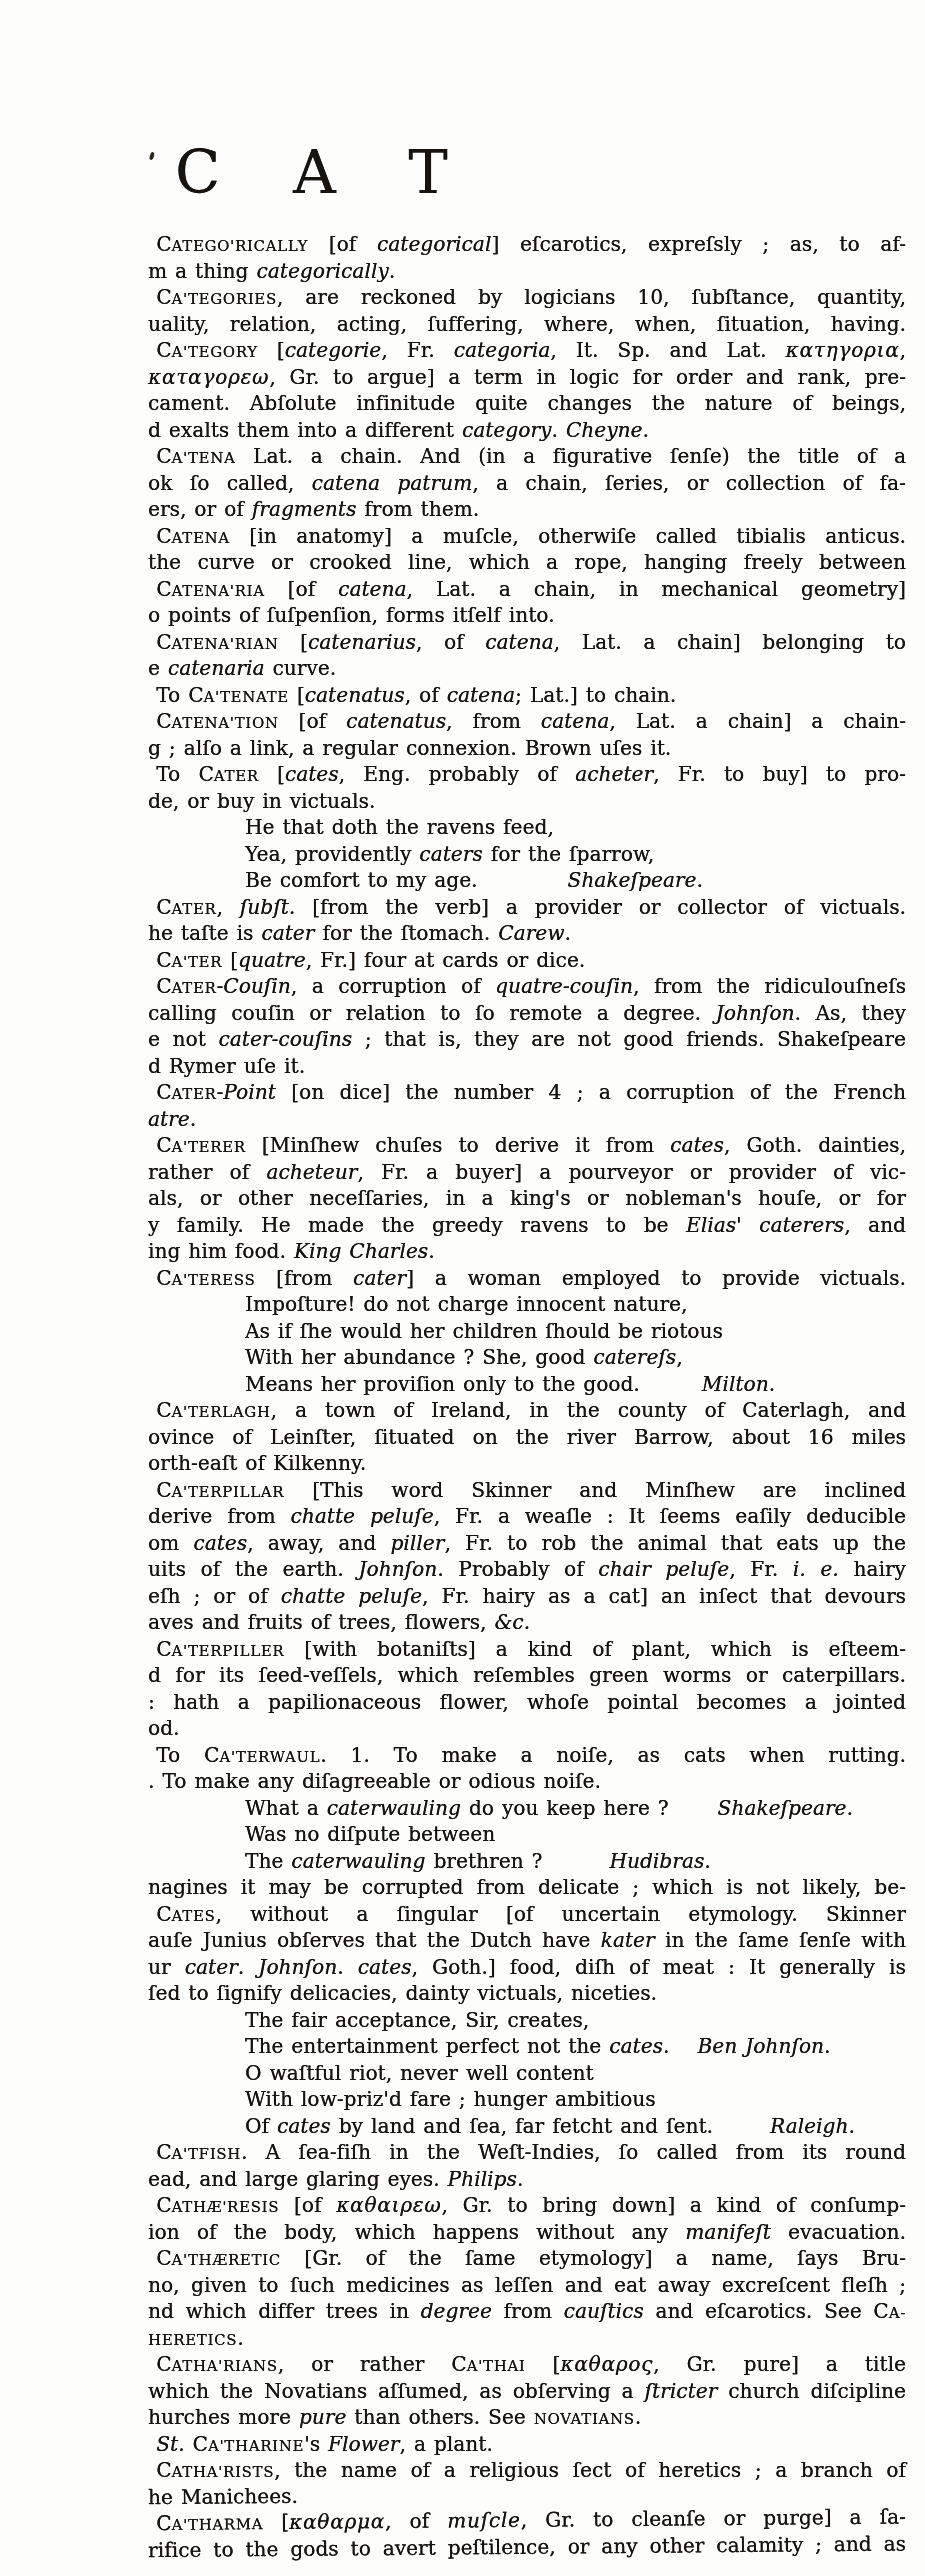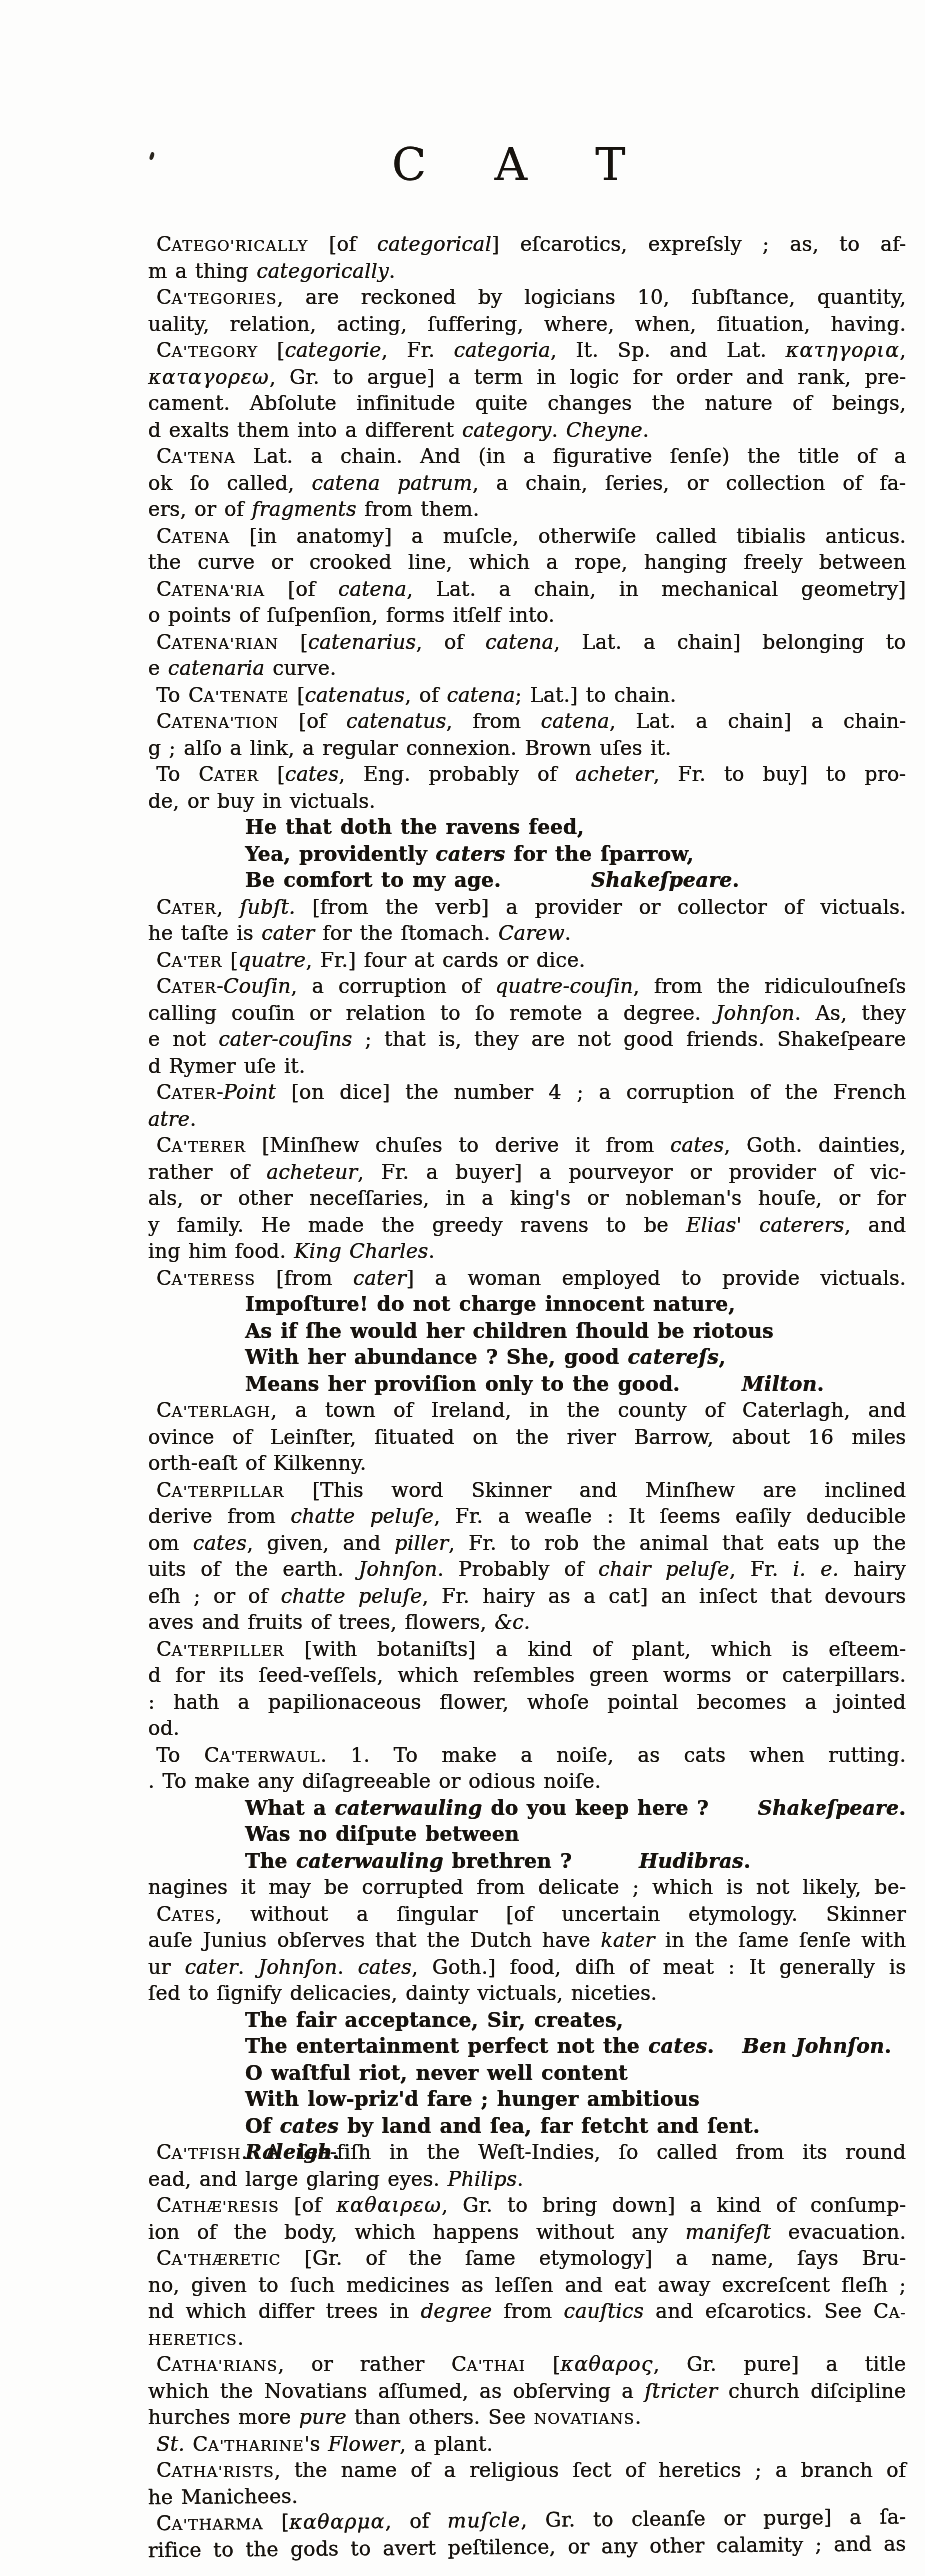--- a/index.html
+++ b/index.html
@@ -5,44 +5,44 @@
   html,body{margin:0;padding:0;}
   body{
     width:926px;height:3285px;
     background:#fdfdfc;
     position:relative;
     overflow:hidden;
     font-family:"DejaVu Serif","Liberation Serif",serif;
     color:#17130e;
   }
   .page-header{
-    position:absolute;left:140px;top:138px;width:737px;
-    text-align:center;
-    font-size:45px;
+    position:absolute;left:148px;top:138px;width:737px;
+    text-align:left;
+    font-size:59px;
     letter-spacing:27px;
     text-indent:27px;
     text-shadow:0.3px 0.3px 0 currentColor;
     white-space:nowrap;
   }
   .text-block{
     position:absolute;left:148px;top:231px;width:758px;
     font-size:20px;
     letter-spacing:0.1px;
     word-spacing:1.5px;
     text-shadow:0.2px 0.2px 0 currentColor;
   }
   .line{
     height:26.5px;line-height:26.5px;
     text-align:justify;
     text-align-last:justify;
     white-space:normal;
   }
   .line.short,.line.ind2{text-align:left;text-align-last:left;}
   .line.ind1{padding-left:8.2px;}
-  .line.ind2{padding-left:97px;font-weight:bold;}
+  .line.ind2{padding-left:97px;}
   
   .line:nth-child(n+86){transform:rotate(-0.5deg);transform-origin:0 50%;}
   .line:nth-child(n+97){transform:rotate(-1.05deg);transform-origin:0 50%;}
   .i,.g{font-style:italic;}
   .g{letter-spacing:0.8px;}
   .caps{font-size:0.74em;letter-spacing:0.8px;}
   .sc{white-space:nowrap;}
   .spacer{display:inline-block;height:0.5px;}
   .speck{position:absolute;background:#2a251e;border-radius:50%;}
   #speck-1{left:150px;top:152px;width:3.6px;height:7.7px;transform:rotate(18deg);border-radius:40% 60% 50% 50%;}
@@ -95,21 +95,21 @@
     <div class="line ind1"><span class="sc"><span class="cap">C</span><span class="caps">A'TERESS</span></span><span class="r"> [from </span><span class="i">cater</span><span class="r">] a woman employed to provide victuals.</span></div>
     <div class="line ind2"><span class="r">Impoſture! do not charge innocent nature,</span></div>
     <div class="line ind2"><span class="r">As if ſhe would her children ſhould be riotous</span></div>
     <div class="line ind2"><span class="r">With her abundance ? She, good </span><span class="i">catereſs</span><span class="r">,</span></div>
     <div class="line ind2"><span class="r">Means her proviſion only to the good.</span><span class="spacer" style="width: 62px;"></span><span class="i">Milton</span><span class="r">.</span></div>
     <div class="line ind1"><span class="sc"><span class="cap">C</span><span class="caps">A'TERLAGH</span></span><span class="r">, a town of Ireland, in the county of Caterlagh, and</span></div>
     <div class="line ind0"><span class="r">ovince of Leinſter, ſituated on the river Barrow, about 16 miles</span></div>
     <div class="line ind0 short"><span class="r">orth-eaſt of Kilkenny.</span></div>
     <div class="line ind1"><span class="sc"><span class="cap">C</span><span class="caps">A'TERPILLAR</span></span><span class="r"> [This word Skinner and Minſhew are inclined</span></div>
     <div class="line ind0"><span class="r">derive from </span><span class="i">chatte peluſe</span><span class="r">, Fr.  a weaſle : It ſeems eaſily deducible</span></div>
-    <div class="line ind0"><span class="r">om </span><span class="i">cates</span><span class="r">, given, and </span><span class="i">piller</span><span class="r">, Fr.  to rob the animal that eats up the</span></div>
+    <div class="line ind0"><span class="r">om </span><span class="i">cates</span><span class="r">, away, and </span><span class="i">piller</span><span class="r">, Fr.  to rob the animal that eats up the</span></div>
     <div class="line ind0"><span class="r">uits of the earth. </span><span class="i">Johnſon</span><span class="r">.  Probably of </span><span class="i">chair peluſe</span><span class="r">, Fr. </span><span class="i">i. e.</span><span class="r"> hairy</span></div>
     <div class="line ind0"><span class="r">eſh ; or of </span><span class="i">chatte peluſe</span><span class="r">, Fr.  hairy as a cat] an inſect that devours</span></div>
     <div class="line ind0 short"><span class="r">aves and fruits of trees, flowers, </span><span class="i">&amp;c.</span></div>
     <div class="line ind1"><span class="sc"><span class="cap">C</span><span class="caps">A'TERPILLER</span></span><span class="r"> [with botaniſts] a kind of plant, which is eſteem-</span></div>
     <div class="line ind0"><span class="r">d for its ſeed-veſſels, which reſembles green worms or caterpillars.</span></div>
     <div class="line ind0"><span class="r">: hath a papilionaceous flower, whoſe pointal becomes a jointed</span></div>
     <div class="line ind0 short"><span class="r">od.</span></div>
     <div class="line ind1"><span class="r">To </span><span class="sc"><span class="cap">C</span><span class="caps">A'TERWAUL</span></span><span class="r">.  1. To make a noiſe, as cats when rutting.</span></div>
     <div class="line ind0 short"><span class="r">. To make any diſagreeable or odious noiſe.</span></div>
     <div class="line ind2"><span class="r">What a </span><span class="i">caterwauling</span><span class="r"> do you keep here ?</span><span class="spacer" style="width: 49px;"></span><span class="i">Shakeſpeare</span><span class="r">.</span></div>

